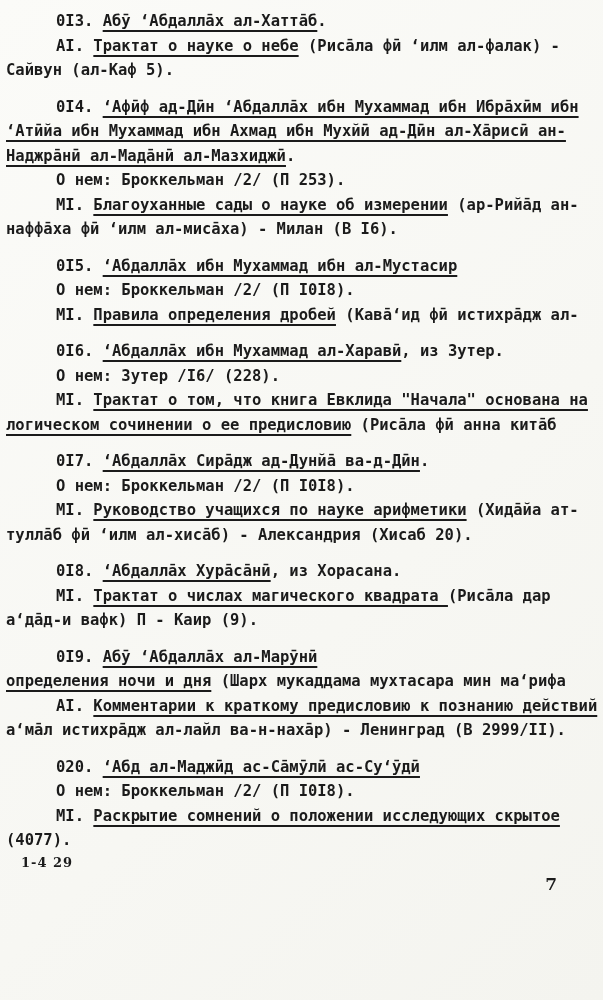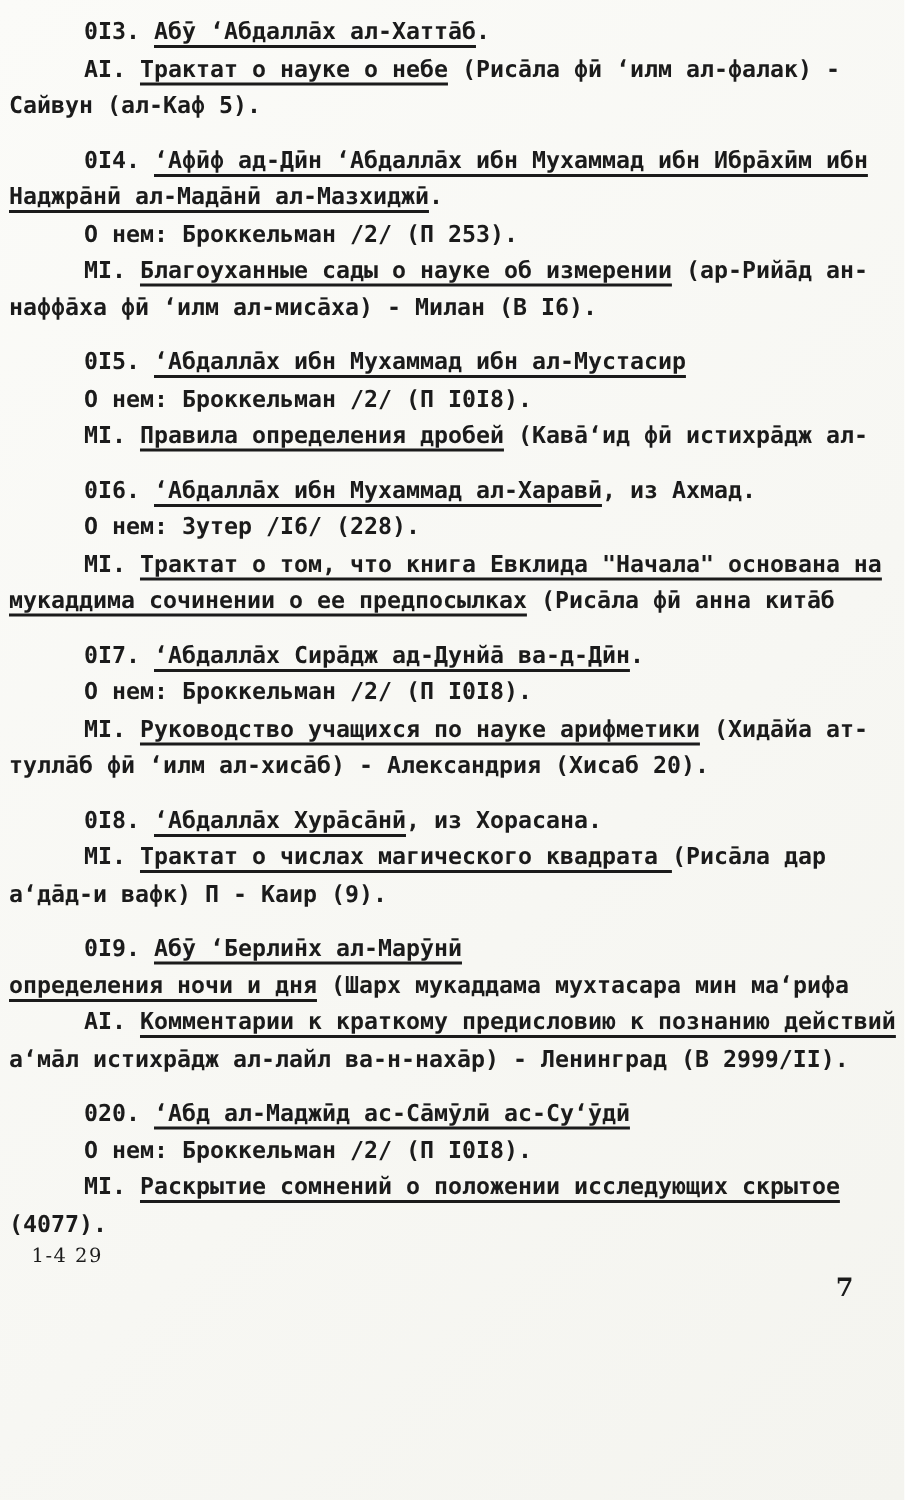--- a/index.html
+++ b/index.html
@@ -6,36 +6,36 @@
   .page{
     position:relative;
     width:603px;height:1000px;
     box-sizing:border-box;
     background:linear-gradient(135deg,#fbfbf8 0%,#f7f7f3 60%,#f4f4ef 100%);
     color:#1b1b1b;
     font-family:"DejaVu Sans Mono",monospace;
     font-weight:bold;
     font-size:15.5px;
     line-height:24.5px;
-    padding:9px 10px 0 6px;
+    padding:9px 22px 0 6px;
     overflow:hidden;
   }
   .entry{margin:0;}
   .entry + .entry{margin-top:12px;}
   .line{white-space:pre;}
   .line.indent{text-indent:50px;}
   .seg{}
   .u{
     text-decoration:underline;
     text-decoration-thickness:1.6px;
     text-underline-offset:3.5px;
   }
   .footer-sig{
     font-family:"DejaVu Serif",serif;
-    font-weight:normal;
+    font-weight:bold;
     font-size:13px;
     letter-spacing:1px;
     padding-left:15px;
     margin-top:1px;
     line-height:18px;
   }
   .page-num{
     font-family:"DejaVu Serif",serif;
     font-weight:bold;
     font-size:17px;
@@ -50,49 +50,50 @@
 
 <div class="page">
   <div id="entries">
       <div class="entry">
         <div class="line indent"><span class="seg">0I3. </span><span class="seg u">Абӯ ‘Абдалла̄х ал-Хатта̄б</span><span class="seg">.</span></div>
         <div class="line indent"><span class="seg">АI. </span><span class="seg u">Трактат о науке о небе</span><span class="seg"> (Риса̄ла фӣ ‘илм ал-фалак) -</span></div>
         <div class="line"><span class="seg">Сайвун (ал-Каф 5).</span></div>
       </div>
       <div class="entry">
         <div class="line indent"><span class="seg">0I4. </span><span class="seg u">‘Афӣф ад-Дӣн ‘Абдалла̄х ибн Мухаммад ибн Ибра̄хӣм ибн</span></div>
+        <div class="line"><span class="seg u">‘Атӣйа ибн Мухаммад ибн Ахмад ибн Мухйӣ ад-Дӣн ал-Ха̄рисӣ ан-</span></div>
         <div class="line"><span class="seg u">Наджра̄нӣ ал-Мада̄нӣ ал-Мазхиджӣ</span><span class="seg">.</span></div>
         <div class="line indent"><span class="seg">О нем: Броккельман /2/ (П 253).</span></div>
         <div class="line indent"><span class="seg">МI. </span><span class="seg u">Благоуханные сады о науке об измерении</span><span class="seg"> (ар-Рийа̄д ан-</span></div>
         <div class="line"><span class="seg">наффа̄ха фӣ ‘илм ал-миса̄ха) - Милан (В I6).</span></div>
       </div>
       <div class="entry">
         <div class="line indent"><span class="seg">0I5. </span><span class="seg u">‘Абдалла̄х ибн Мухаммад ибн ал-Мустасир</span></div>
         <div class="line indent"><span class="seg">О нем: Броккельман /2/ (П I0I8).</span></div>
         <div class="line indent"><span class="seg">МI. </span><span class="seg u">Правила определения дробей</span><span class="seg"> (Кава̄‘ид фӣ истихра̄дж ал-</span></div>
       </div>
       <div class="entry">
-        <div class="line indent"><span class="seg">0I6. </span><span class="seg u">‘Абдалла̄х ибн Мухаммад ал-Харавӣ</span><span class="seg">, из Ахмад.</span></div>
+        <div class="line indent"><span class="seg">0I6. </span><span class="seg u">‘Абдалла̄х ибн Мухаммад ал-Харавӣ</span><span class="seg">, из Зутер.</span></div>
         <div class="line indent"><span class="seg">О нем: Зутер /I6/ (228).</span></div>
         <div class="line indent"><span class="seg">МI. </span><span class="seg u">Трактат о том, что книга Евклида "Начала" основана на</span></div>
-        <div class="line"><span class="seg u">мукаддима сочинении о ее предпосылках</span><span class="seg"> (Риса̄ла фӣ анна кита̄б</span></div>
+        <div class="line"><span class="seg u">логическом сочинении о ее предисловию</span><span class="seg"> (Риса̄ла фӣ анна кита̄б</span></div>
       </div>
       <div class="entry">
         <div class="line indent"><span class="seg">0I7. </span><span class="seg u">‘Абдалла̄х Сира̄дж ад-Дунйа̄ ва-д-Дӣн</span><span class="seg">.</span></div>
         <div class="line indent"><span class="seg">О нем: Броккельман /2/ (П I0I8).</span></div>
         <div class="line indent"><span class="seg">МI. </span><span class="seg u">Руководство учащихся по науке арифметики</span><span class="seg"> (Хида̄йа ат-</span></div>
         <div class="line"><span class="seg">тулла̄б фӣ ‘илм ал-хиса̄б) - Александрия (Хисаб 20).</span></div>
       </div>
       <div class="entry">
         <div class="line indent"><span class="seg">0I8. </span><span class="seg u">‘Абдалла̄х Хура̄са̄нӣ</span><span class="seg">, из Хорасана.</span></div>
         <div class="line indent"><span class="seg">МI. </span><span class="seg u">Трактат о числах магического квадрата </span><span class="seg">(Риса̄ла дар</span></div>
         <div class="line"><span class="seg">а‘да̄д-и вафк) П - Каир (9).</span></div>
       </div>
       <div class="entry">
-        <div class="line indent"><span class="seg">0I9. </span><span class="seg u">Абӯ ‘Берлин̄х ал-Марӯнӣ</span></div>
+        <div class="line indent"><span class="seg">0I9. </span><span class="seg u">Абӯ ‘Абдалла̄х ал-Марӯнӣ</span></div>
         <div class="line"><span class="seg u">определения ночи и дня</span><span class="seg"> (Шарх мукаддама мухтасара мин ма‘рифа</span></div>
         <div class="line indent"><span class="seg">АI. </span><span class="seg u">Комментарии к краткому предисловию к познанию действий</span></div>
         <div class="line"><span class="seg">а‘ма̄л истихра̄дж ал-лайл ва-н-наха̄р) - Ленинград (В 2999/II).</span></div>
       </div>
       <div class="entry">
         <div class="line indent"><span class="seg">020. </span><span class="seg u">‘Абд ал-Маджӣд ас-Са̄мӯлӣ ас-Су‘ӯдӣ</span></div>
         <div class="line indent"><span class="seg">О нем: Броккельман /2/ (П I0I8).</span></div>
         <div class="line indent"><span class="seg">МI. </span><span class="seg u">Раскрытие сомнений о положении исследующих скрытое</span></div>
         <div class="line"><span class="seg">(4077).</span></div>
       </div>

